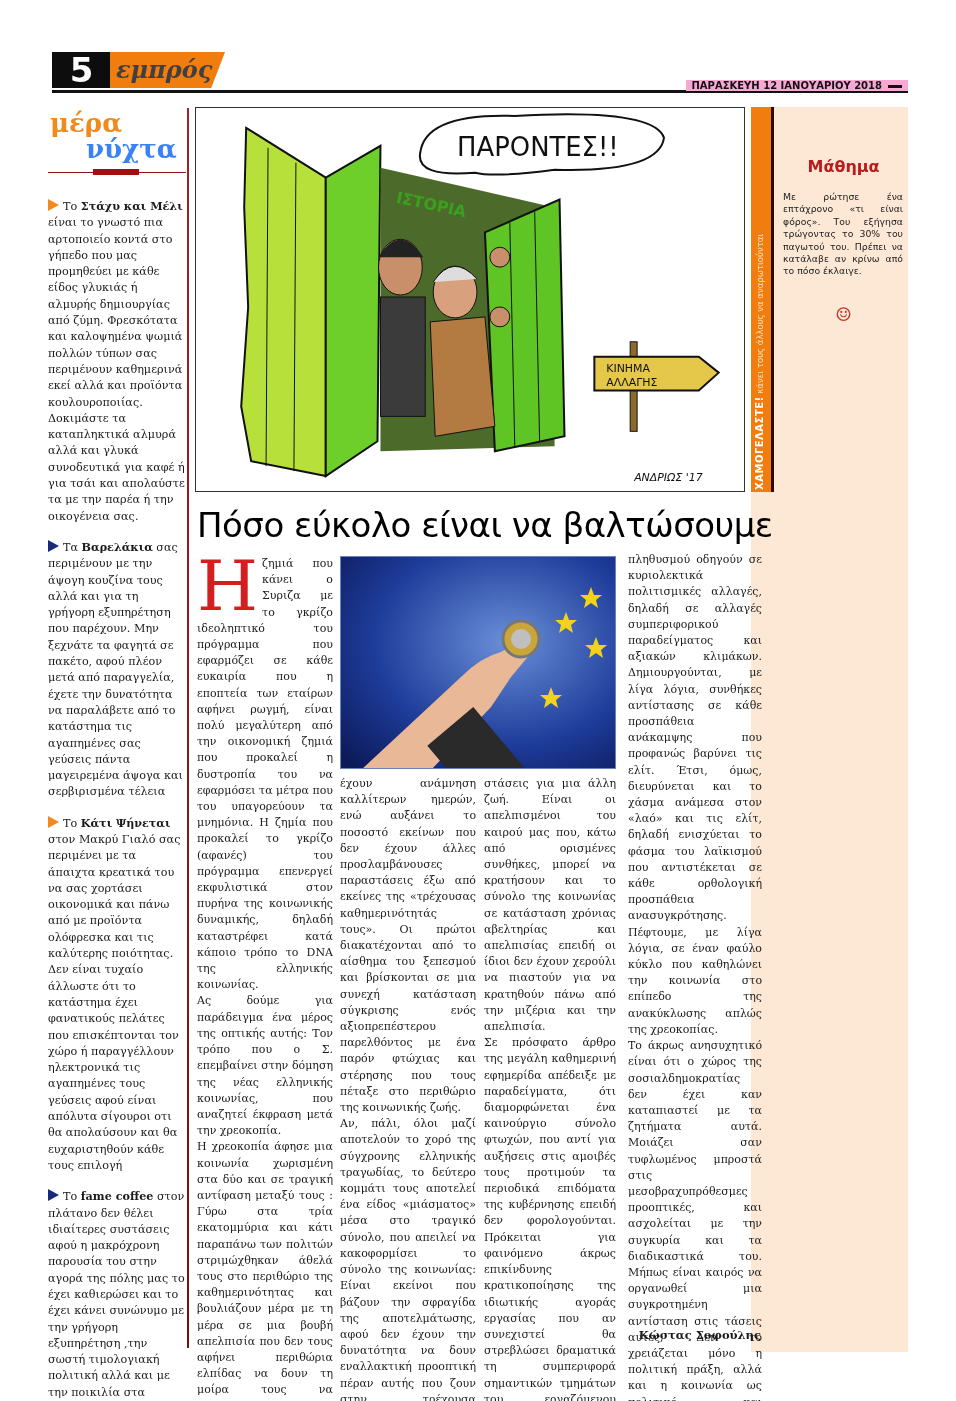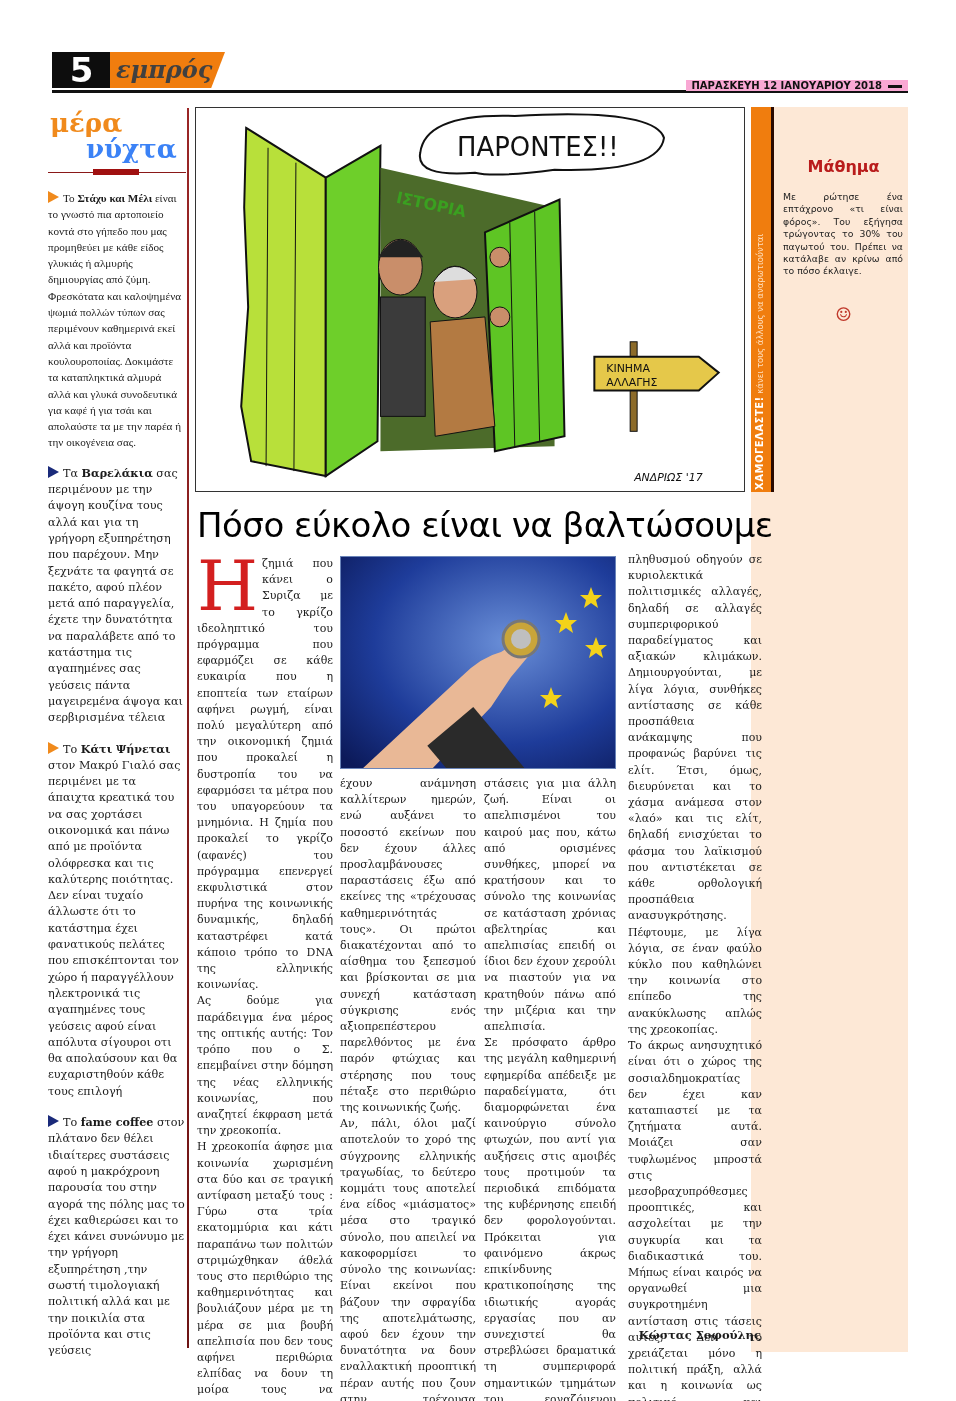--- a/index.html
+++ b/index.html
@@ -17,21 +17,21 @@
   
   .left-col { position: absolute; left: 48px; top: 108px; width: 138px; }
   .logo { height: 62px; position: relative; }
   .logo .mera { position: absolute; left: 2px; top: 0; font-family: "DejaVu Serif", serif; font-weight: bold; font-size: 26px; color: #f08a1c; }
   .logo .nyxta { position: absolute; left: 38px; top: 26px; font-family: "DejaVu Serif", serif; font-weight: bold; font-size: 26px; color: #3b82f6; }
   .logo-rule { height: 1px; background: #8a1818; margin-top: 2px; position: relative; }
   .logo-rule::after { content:""; position:absolute; left:45px; top:-3px; width:46px; height:6px; background:#a01010; }
   .vsep { position: absolute; left: 187px; top: 108px; width: 2px; height: 1240px; background: linear-gradient(#9a2626,#6d1414); }
 
   .blurb { font-size: 11.2px; line-height: 16.3px; margin-top: 14px; text-align: left; }
-  .blurb:first-of-type { margin-top: 17px; font-family: Liberation Serif, serif; }
+  .blurb:first-of-type { margin-top: 25px; }
   .tri { display: inline-block; width: 0; height: 0; border-top: 6px solid transparent; border-bottom: 6px solid transparent; border-left: 11px solid #f08a1c; vertical-align: -1px; margin-right: 4px; }
   .tri.navy { border-left-color: #1a2a7a; }
   .blurb b { font-weight: bold; }
 
   
   .cartoon { position: absolute; left: 195px; top: 107px; width: 550px; height: 385px; border: 1px solid #333; background: #fff; overflow: hidden; }
   .cartoon svg { width: 100%; height: 100%; display: block; }
 
   
   .side { position: absolute; left: 751px; top: 107px; width: 157px; height: 1245px; background: #fde8d6; }

